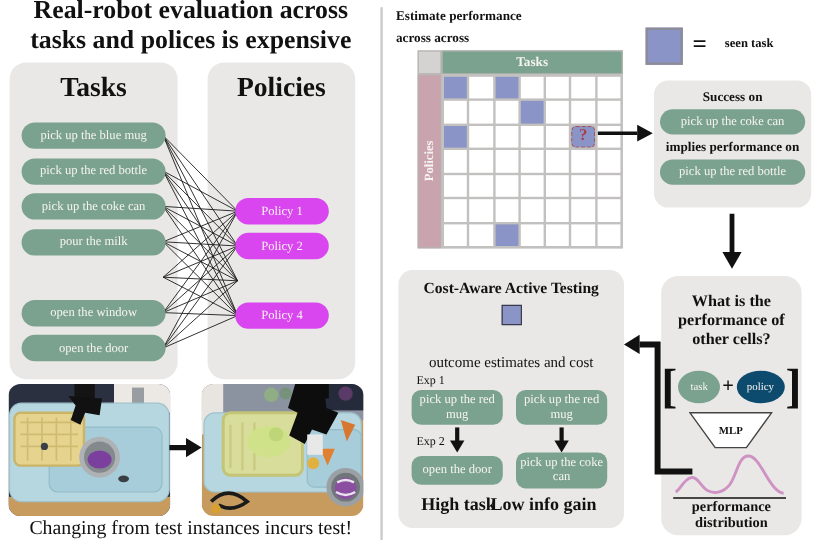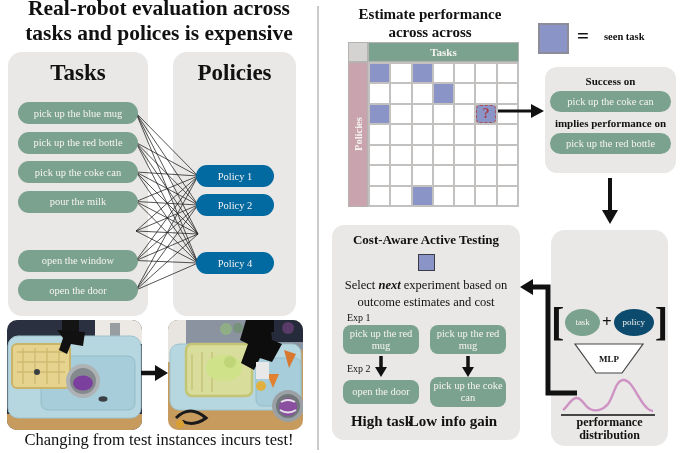--- a/index.html
+++ b/index.html
@@ -4,33 +4,33 @@
 <style>
   html,body{margin:0;padding:0;background:#fff;}
   #root{position:relative;width:686px;height:453px;background:#fff;overflow:hidden;
         font-family:"Liberation Serif","DejaVu Serif",serif;color:#111;}
   .abs{position:absolute;}
   .panel{background:#e9e8e6;border-radius:14px;}
   
   .pill{position:absolute;display:flex;align-items:center;justify-content:center;
         color:#f6f4f0;font-size:10.5px;white-space:nowrap;}
   .pill.green{background:#7ba28e;}
-  .pill.pink{background:#0369a1;}
+  .pill.pink{background:#d946ef;}
   .pill.round{border-radius:11px;}
   
   #left-title{left:0;top:-4px;width:318px;font-size:21.5px;line-height:25px;font-weight:bold;text-align:center;}
   .panel-title{position:absolute;width:100%;top:8px;text-align:center;font-size:23px;font-weight:bold;}
   #caption{left:0;top:430px;width:318px;font-size:16.5px;text-align:center;}
   #lines-svg{left:0;top:0;width:318px;height:453px;pointer-events:none;}
   #lines-svg line{stroke:#1c1c1c;stroke-width:0.75;}
   .photo{position:absolute;width:135px;height:110px;border-radius:10px;overflow:hidden;}
   
   #divider{left:317px;top:6px;width:2px;height:444px;background:#cbcbcb;}
   
-  #right-title{left:330px;top:5px;width:200px;font-size:15px;line-height:18px;font-weight:bold;text-align:center;}
+  #right-title{left:330px;top:5px;width:200px;font-size:11px;line-height:18px;font-weight:bold;text-align:left;}
   #grid-wrap{left:348px;top:42px;width:171px;height:165px;}
   #grid-corner{left:0;top:0;width:20px;height:20px;background:#d5d3d1;border:1px solid #b5b3b1;box-sizing:border-box;}
   #grid-tasks-header{left:20px;top:0;width:151px;height:20px;background:#7ba28e;border:1px solid #b5b3b1;
      box-sizing:border-box;color:#f6f4f0;font-weight:bold;font-size:11px;display:flex;align-items:center;justify-content:center;}
   #grid-policies-header{left:0;top:20px;width:20px;height:145px;background:#c9a4ae;border:1px solid #b5b3b1;
      box-sizing:border-box;color:#f6f4f0;font-weight:bold;font-size:10.5px;display:flex;align-items:center;justify-content:center;
      writing-mode:vertical-rl;transform:rotate(180deg);}
   #grid-body{left:20px;top:20px;width:151px;height:145px;background:#c2c1bf;border:2px solid #c2c1bf;
      box-sizing:border-box;display:grid;grid-template-columns:repeat(7,1fr);grid-template-rows:repeat(7,1fr);gap:2px;}
   .gcell{background:#fff;}
@@ -267,23 +267,20 @@
   <svg class="abs" style="left:601px;top:178px;" width="18" height="48" viewBox="0 0 18 48">
     <line x1="9" y1="0" x2="9" y2="34" stroke="#111" stroke-width="4"></line>
     <polygon points="1,32 17,32 9,46" fill="#111"></polygon>
   </svg>
 
   <div class="abs panel" id="cost-box">
     <div class="abs" id="cost-title">Cost-Aware Active Testing</div>
     <div class="abs" id="given-row">
       <span id="given-square"></span>
     </div>
-    <div class="abs" id="select-line1">
-      <span>Select </span><span class="bi">next</span><span> experiment based on</span>
-    </div>
     <div class="abs" id="select-line2">outcome estimates and cost</div>
 
     <div class="exp-lbl" style="left:15px;top:87px;">Exp 1</div>
     <div class="pill green cost-pill" style="left:11px;top:100px;width:76px;height:29px;">pick up the red mug</div>
     <div class="pill green cost-pill" style="left:98px;top:100px;width:76px;height:29px;">pick up the red mug</div>
 
     <svg class="abs" style="left:42px;top:131px;" width="14" height="22" viewBox="0 0 14 22">
       <line x1="7" y1="0" x2="7" y2="12" stroke="#111" stroke-width="3.5"></line>
         <polygon points="1,11 13,11 7,21" fill="#111"></polygon>
     </svg>
@@ -294,20 +291,21 @@
 
     <div class="exp-lbl" style="left:15px;top:138px;">Exp 2</div>
     <div class="pill green cost-pill" style="left:11px;top:155px;width:76px;height:24px;">open the door</div>
     <div class="pill green cost-pill" style="left:98px;top:152px;width:76px;height:30px;">pick up the coke can</div>
 
     <div class="cost-cap" style="left:8px;top:188px;width:84px;">High task</div>
     <div class="cost-cap" style="left:76px;top:188px;width:90px;">Low info gain</div>
   </div>
 
   <div class="abs panel" id="perf-box">
+    <div class="abs" id="perf-title">What is the performance of other cells?</div>
     <div class="abs" id="bracket-row">
       <span class="bracket">[</span>
       <span class="blob" id="task-blob">task</span>
       <span id="plus-sign">+</span>
       <span class="blob" id="policy-blob">policy</span>
       <span class="bracket">]</span>
     </div>
     <svg class="abs" style="left:23px;top:113px;" width="70" height="32" viewBox="0 0 70 32">
       <polygon points="1,1 69,1 48,30 22,30" fill="#fff" stroke="#444" stroke-width="1.2"></polygon>
       <text x="35" y="19" text-anchor="middle" font-size="9" font-weight="bold" font-family="Liberation Serif, serif" fill="#111">MLP</text>

